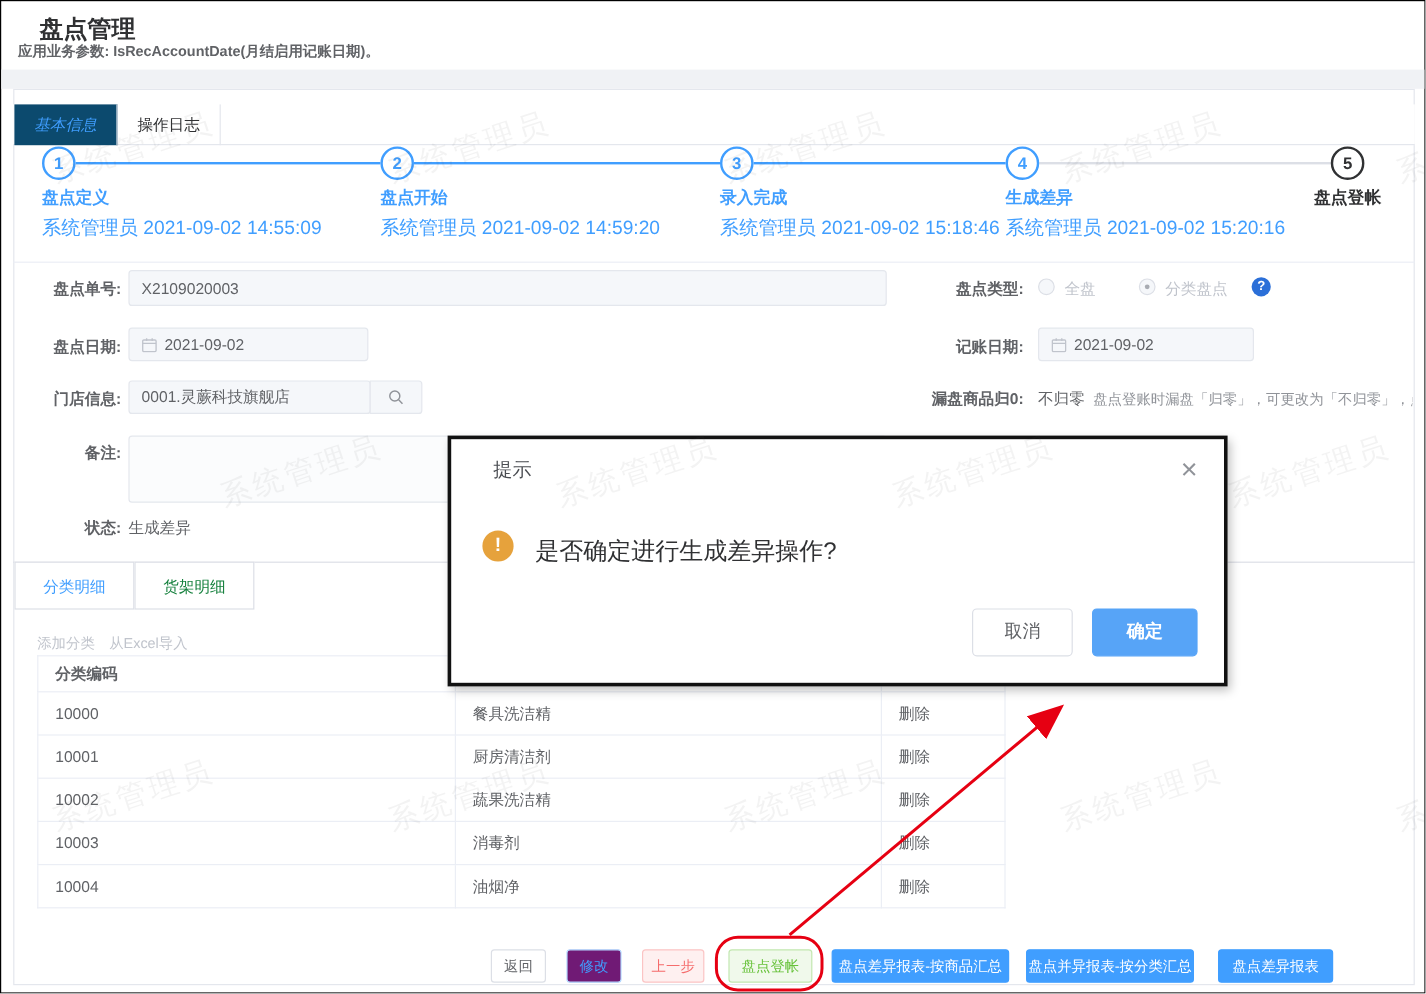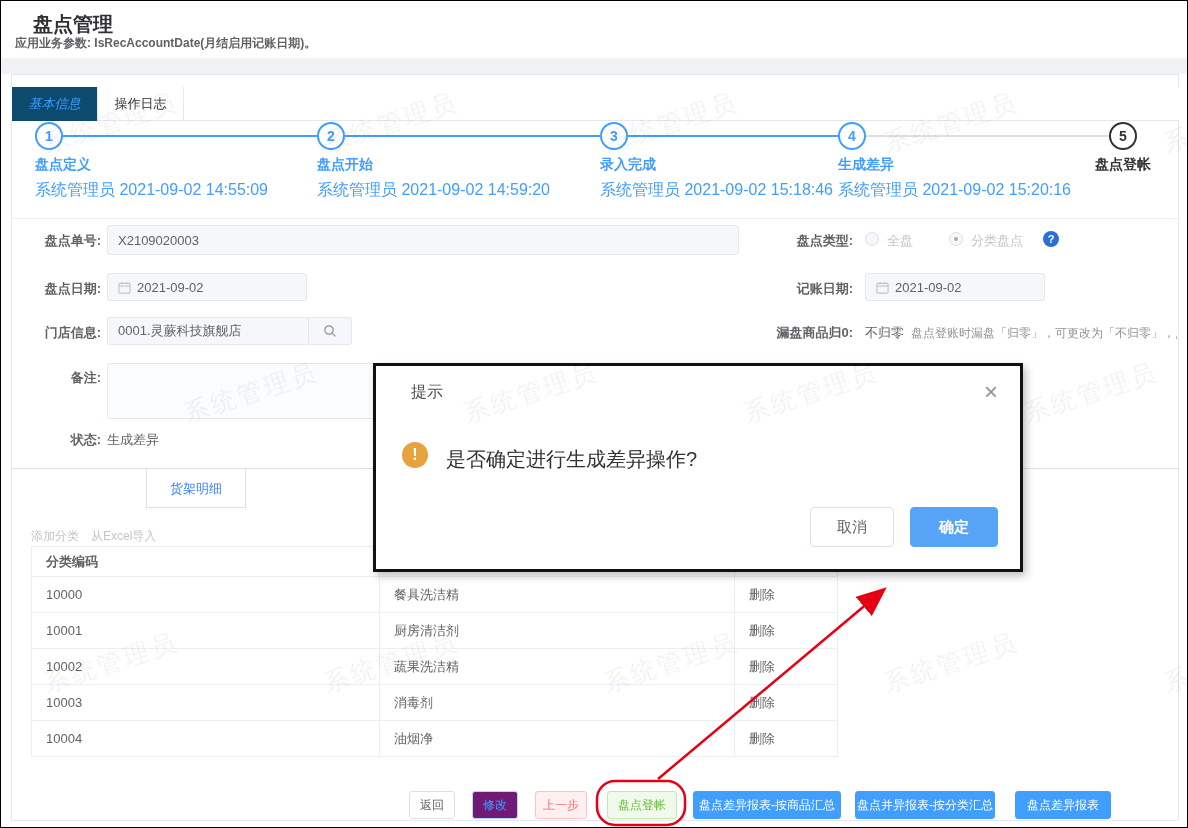--- a/index.html
+++ b/index.html
@@ -45,21 +45,21 @@
 
   .radio { position:absolute; width:14px; height:14px; border-radius:50%; border:1px solid #dcdfe6; background:#f5f7fa; }
   .radio.sel::after { content:""; position:absolute; left:4px; top:4px; width:4px; height:4px; border-radius:50%; background:#a8abb2; }
   .radio-label { position:absolute; font-size:13px; color:#c0c4cc; }
   .help-badge { position:absolute; width:16px; height:16px; border-radius:50%; background:#2b6fd8; color:#fff; font-size:11px; font-weight:700; text-align:center; line-height:16px; }
 
   
   .detail-topline { position:absolute; left:10px; top:467px; width:1168px; height:1px; background:#dcdfe6; }
   .dtab { position:absolute; top:467px; height:40px; width:100px; line-height:40px; text-align:center; font-size:13px; border:1px solid #dcdfe6; background:#fff; cursor:pointer; }
   .dtab.active { color:#409eff; }
-  .dtab.inactive { color:#3b82f6;margin-left:34px; }
+  .dtab.inactive { color:#15803d; }
   .dlink { position:absolute; top:527px; font-size:12px; color:#c0c4cc; cursor:pointer; }
 
   table.grid { position:absolute; left:30px; top:545px; width:806px; border-collapse:collapse; table-layout:fixed; }
   table.grid th, table.grid td { border:1px solid #ebeef5; font-weight:400; text-align:left; padding:0 14px; font-size:13px; color:#606266; }
   table.grid th { height:30px; font-weight:700; }
   table.grid td { height:36px; }
   td.del-cell { color:#c0c4cc; font-size:12px; }
 
   
   .btn { position:absolute; top:790px; height:28px; line-height:26px; text-align:center; font-size:12px; border-radius:3px; border:1px solid transparent; cursor:pointer; }
@@ -173,20 +173,21 @@
         <line x1="9.5" y1="1" x2="9.5" y2="3.5" stroke="#c0c4cc" stroke-width="1.2"></line>
       </svg>
     <span>2021-09-02</span>
   </div>
 
   <div class="flabel fr" style="top:323px;">漏盘商品归0:</div>
   <div class="plain-val" style="left:864px;top:323px;">不归零</div>
   <div class="hint" style="left:910px;top:324px;width:266px;">盘点登账时漏盘「归零」，可更改为「不归零」，点</div>
 
   <div class="detail-topline"></div>
+  <div class="dtab active" style="left:11px;">分类明细</div>
   <div class="dtab inactive" style="left:111px;">货架明细</div>
   <div class="dlink" style="left:30px;">添加分类</div>
   <div class="dlink" style="left:90px;">从Excel导入</div>
 
   <table class="grid">
     <colgroup>
         <col style="width:348px;">
         <col style="width:355px;">
         <col style="width:103px;">
       </colgroup>

